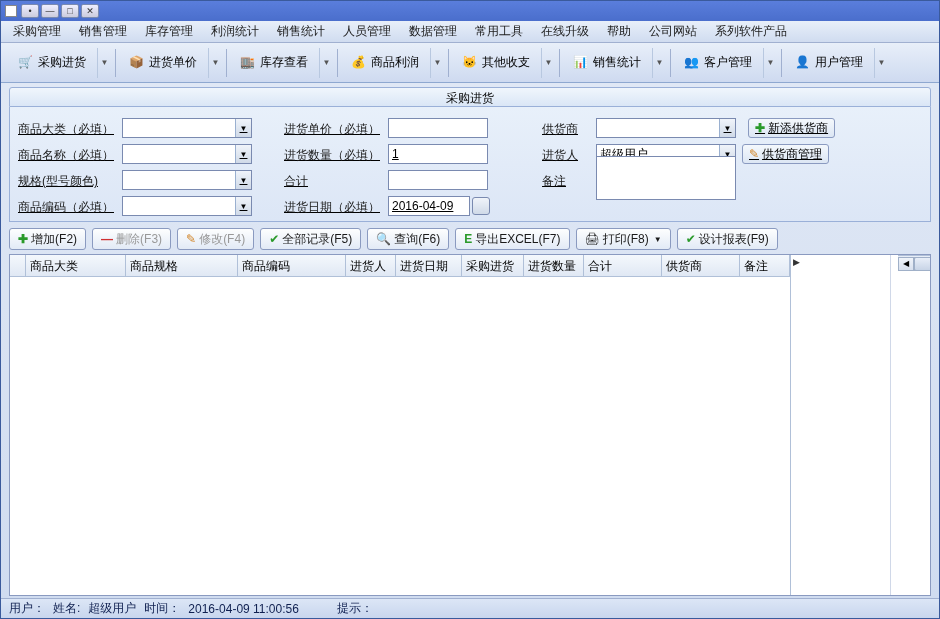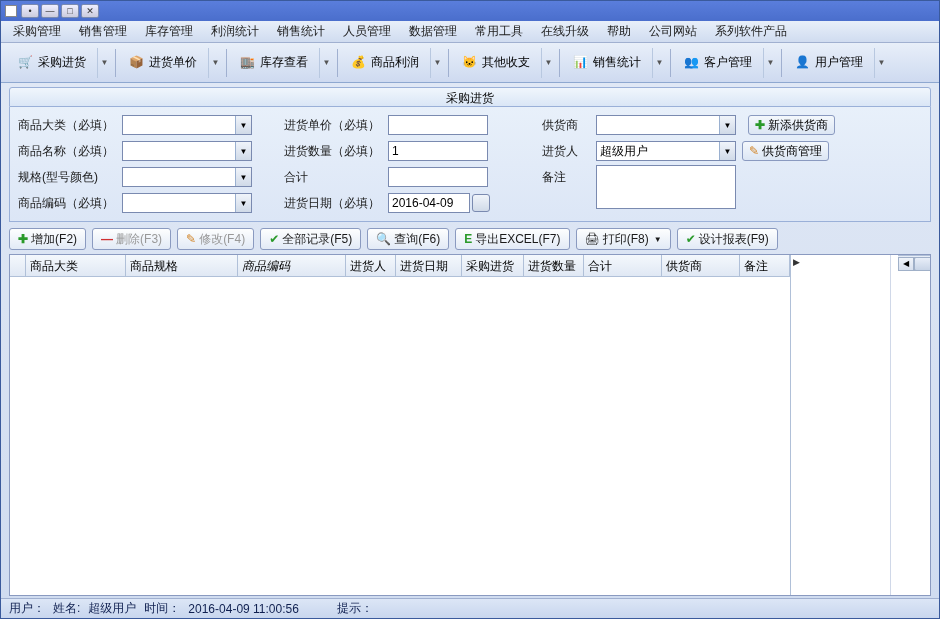--- a/index.html
+++ b/index.html
@@ -14,21 +14,21 @@
 .menu-item { cursor: pointer; color: #1a1a1a; padding: 2px 4px; }
 .toolbar { height: 40px; background: linear-gradient(#e8eff9, #cedaf0); border-bottom: 1px solid #8ea8d0; display: flex; align-items: center; padding: 0 8px; gap: 0; }
 .tool-group { display: flex; align-items: center; }
 .tool-btn { height: 30px; padding: 0 8px; display: flex; align-items: center; gap: 4px; cursor: pointer; border: 1px solid transparent; border-radius: 3px; }
 .tool-icon { width: 16px; height: 16px; display: inline-block; }
 .dropdown-arrow { width: 14px; height: 30px; display: flex; align-items: center; justify-content: center; font-size: 8px; color: #555; cursor: pointer; border-left: 1px solid #b8c8e0; margin-left: 2px; }
 .sep { width: 1px; height: 28px; background: #a0b0d0; margin: 0 4px; }
 .content { flex: 1; background: linear-gradient(#e0e8f5, #d0dcf0); padding: 4px 8px 2px 8px; display: flex; flex-direction: column; overflow: hidden; }
 .section-header { height: 20px; background: linear-gradient(#f0f6fc, #dae6f6); border: 1px solid #9ab0d8; border-radius: 3px 3px 0 0; text-align: center; line-height: 20px; font-size: 12px; color: #000; }
 .form-area { background: linear-gradient(#e8f0fa, #dce6f6); border: 1px solid #9ab0d8; border-top: none; padding: 5px 8px; }
-.form-row { display: flex; align-items: center; height: 26px; gap: 4px; }
+.form-row { display: flex; align-items: flex-end; height: 26px; gap: 4px; text-decoration: underline; }
 .form-label { width: 100px; text-align: left; color: #1a1a1a; white-space: nowrap; }
 .form-label.w2 { width: 100px; margin-left: 28px; }
 .form-label.w3 { width: 50px; margin-left: 50px; }
 .combo { width: 130px; height: 20px; border: 1px solid #7a8ab0; background: #fff; display: flex; align-items: center; }
 .combo input { flex: 1; border: none; outline: none; height: 18px; padding: 0 3px; font-size: 12px; width: 100%; }
 .combo-btn { width: 16px; height: 18px; background: linear-gradient(#f0f4fa, #d0dae8); border-left: 1px solid #9ab0d0; display: flex; align-items: center; justify-content: center; font-size: 8px; cursor: pointer; }
 .text-input { width: 100px; height: 20px; border: 1px solid #7a8ab0; background: #fff; padding: 0 3px; font-size: 12px; outline: none; }
 .date-wrap { display: flex; align-items: center; gap: 2px; }
 .date-btn { width: 18px; height: 18px; border: 1px solid #7a8ab0; background: linear-gradient(#f0f4fa, #d0dae8); border-radius: 3px; cursor: pointer; }
 .memo { width: 140px; height: 44px; border: 1px solid #7a8ab0; background: #fff; resize: none; font-size: 12px; padding: 2px; outline: none; }
@@ -256,21 +256,21 @@
           <span class="green-check">✔</span>
           <span>设计报表(F9)</span>
         </div>
     </div>
 
     <div class="table-wrap">
       <div class="table-head" id="thead">
         <div class="row-marker"></div>
       <div class="th" style="width: 100px;">商品大类</div>
           <div class="th" style="width: 112px;">商品规格</div>
-          <div class="th" style="width: 108px; font-style: italic;">商品编码</div>
+          <div class="th" style="width: 108px;">商品编码</div>
           <div class="th" style="width: 50px;">进货人</div>
           <div class="th" style="width: 66px;">进货日期</div>
           <div class="th" style="width: 62px;">采购进货</div>
           <div class="th" style="width: 60px;">进货数量</div>
           <div class="th" style="width: 78px;">合计</div>
           <div class="th" style="width: 78px;">供货商</div>
           <div class="th" style="width: 50px;">备注</div>
         </div>
       <div class="table-body">
         <div class="body-marker"></div>

